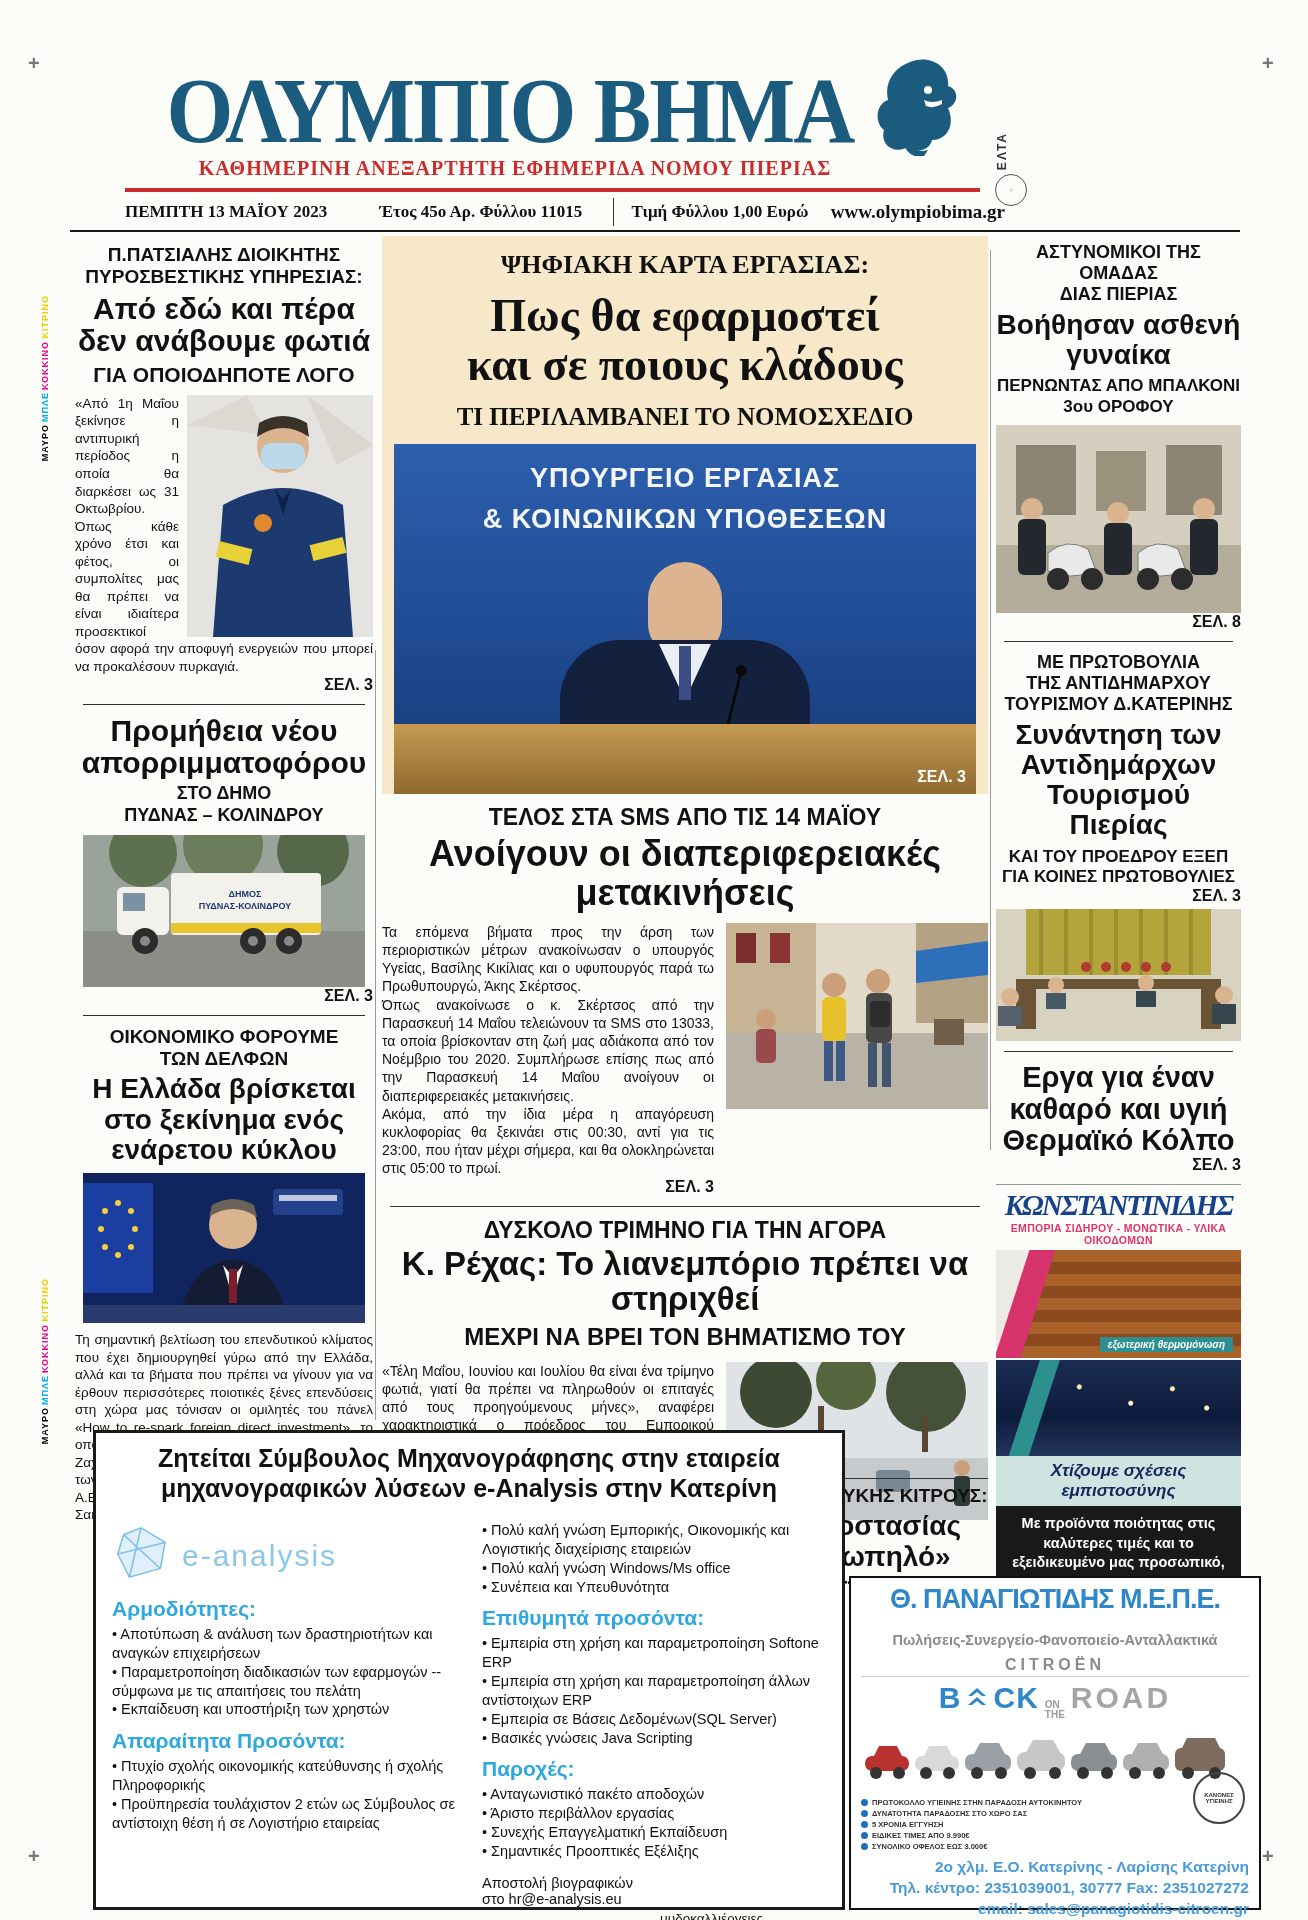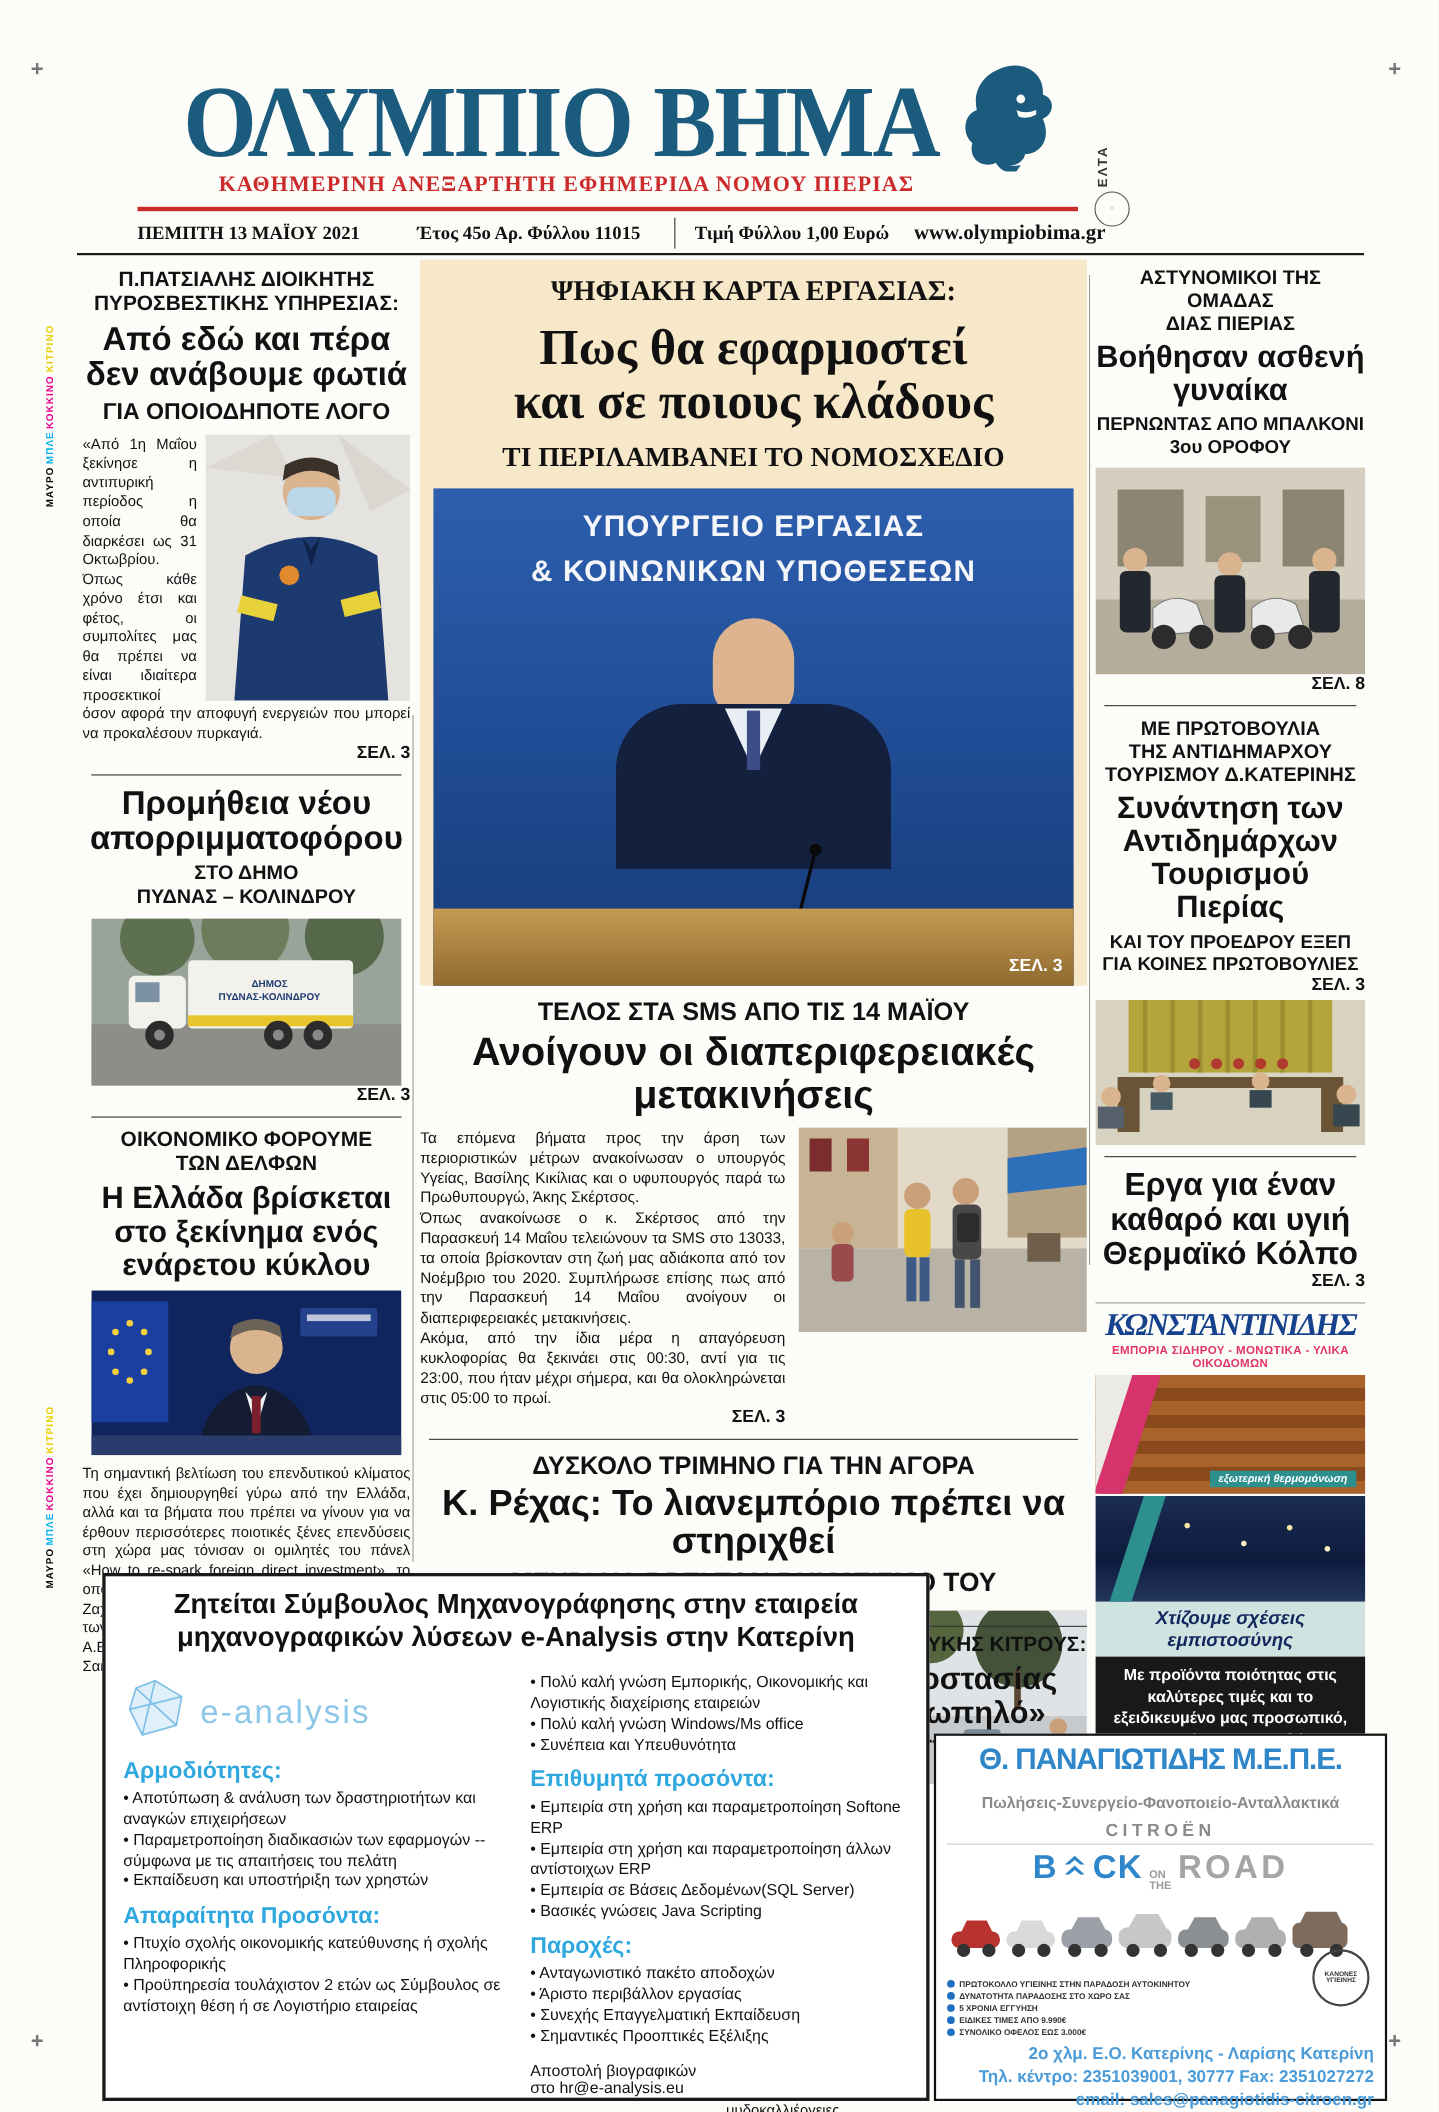--- a/index.html
+++ b/index.html
@@ -46,21 +46,21 @@
   .l-kicker{font-size:19px;margin-top:8px;}
   .l-title{font-size:30px;margin-top:4px;}
   .l-deck{font-size:21px;margin-top:4px;}
   .photo{position:relative;overflow:hidden;background:#ddd;}
 
   
   #lead{background:#f6e8c8;padding:14px 14px 0 14px;}
   #lead .kicker{font-size:26px;font-family:"Liberation Serif",serif;}
   #lead .headline{font-size:46px;font-family:"Liberation Serif",serif;margin-top:10px;}
   #lead .deck{font-size:25px;font-family:"Liberation Serif",serif;margin-top:12px;}
-  #minister{margin:12px -2px 0 -2px;height:452px;position:relative;
+  #minister{margin:12px -2px 0 -2px;height:350px;position:relative;
     background:linear-gradient(180deg,#2d5fae 0%,#1f4b93 55%,#173a75 100%);}
   #minister .bgtext{position:absolute;top:14px;width:100%;text-align:center;color:#fff;
     font-weight:bold;font-size:27px;line-height:1.5;letter-spacing:1px;opacity:.95;}
   .m-head{position:absolute;left:50%;top:118px;transform:translateX(-50%);width:74px;height:92px;
     border-radius:38px 38px 30px 30px;background:#dcb globalThis;background:#dcb48f;}
   .m-body{position:absolute;left:50%;top:196px;transform:translateX(-50%);width:250px;height:150px;
     border-radius:60px 60px 0 0;background:#13213f;}
   .m-shirt{position:absolute;left:50%;top:200px;transform:translateX(-50%);
     width:0;height:0;border-left:26px solid transparent;border-right:26px solid transparent;border-top:56px solid #e9eef5;}
   .m-tie{position:absolute;left:50%;top:202px;transform:translateX(-50%);width:12px;height:54px;background:#3d4d86;}
@@ -181,21 +181,21 @@
         <path fill="#1b5b7d" d="M30 84 q10 14 26 10 l-4 6 q-16 4 -22 -16 Z"></path>
       </svg>
     </div>
     <div class="elta">
       <div class="eltatxt">ΕΛΤΑ</div>
       <div class="stamp">○</div>
     </div>
     <div id="masthead-sub">ΚΑΘΗΜΕΡΙΝΗ ΑΝΕΞΑΡΤΗΤΗ ΕΦΗΜΕΡΙΔΑ ΝΟΜΟΥ ΠΙΕΡΙΑΣ</div>
     <div id="redline"></div>
     <div id="daterow">
-      <span style="width:255px;">ΠΕΜΠΤΗ 13 ΜΑΪΟΥ 2021</span>
+      <span style="width:255px;">ΠΕΜΠΤΗ 13 ΜΑΪΟΥ 2023</span>
       <span style="width:240px;text-align:center;">Έτος 45ο Αρ. Φύλλου 11015</span>
       <span class="sep"></span>
       <span style="width:210px;">Τιμή Φύλλου 1,00 Ευρώ</span>
       <span style="margin-left:auto;font-size:19px;">www.olympiobima.gr</span>
     </div>
     <div id="blackline"></div>
   </div>
 
   <div class="vline" style="left:375px;top:650px;height:770px;"></div>
   <div class="vline" style="left:990px;top:250px;height:900px;"></div>

